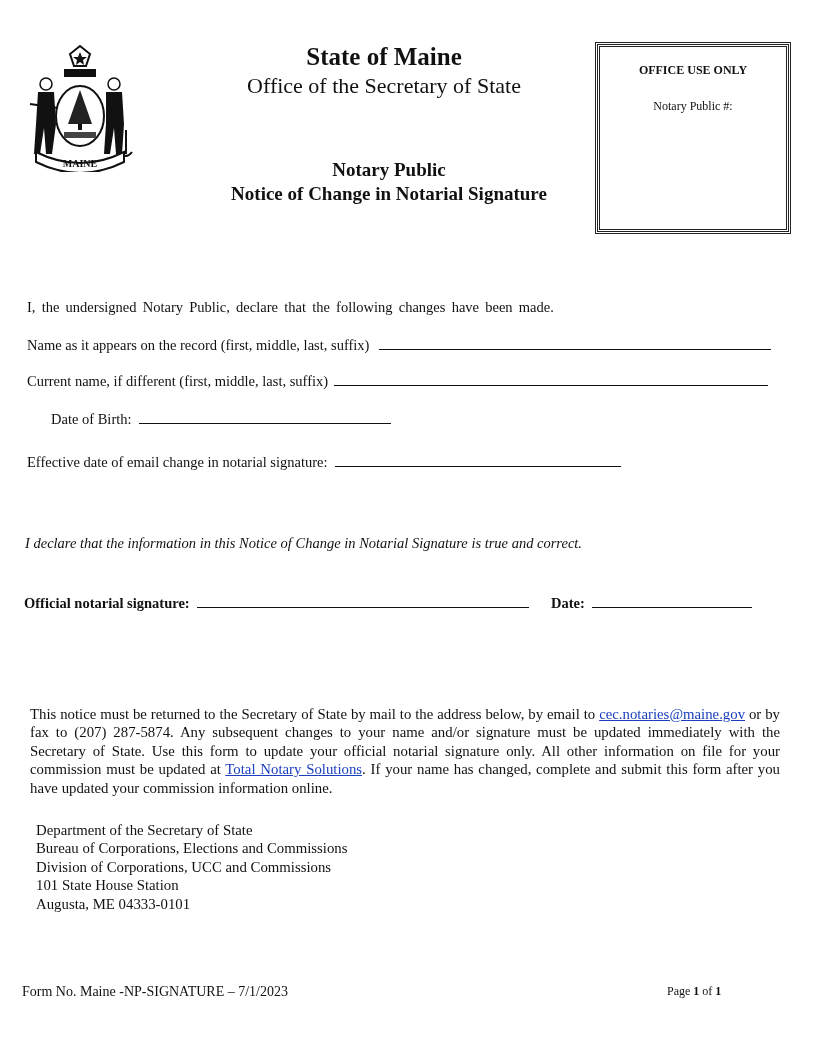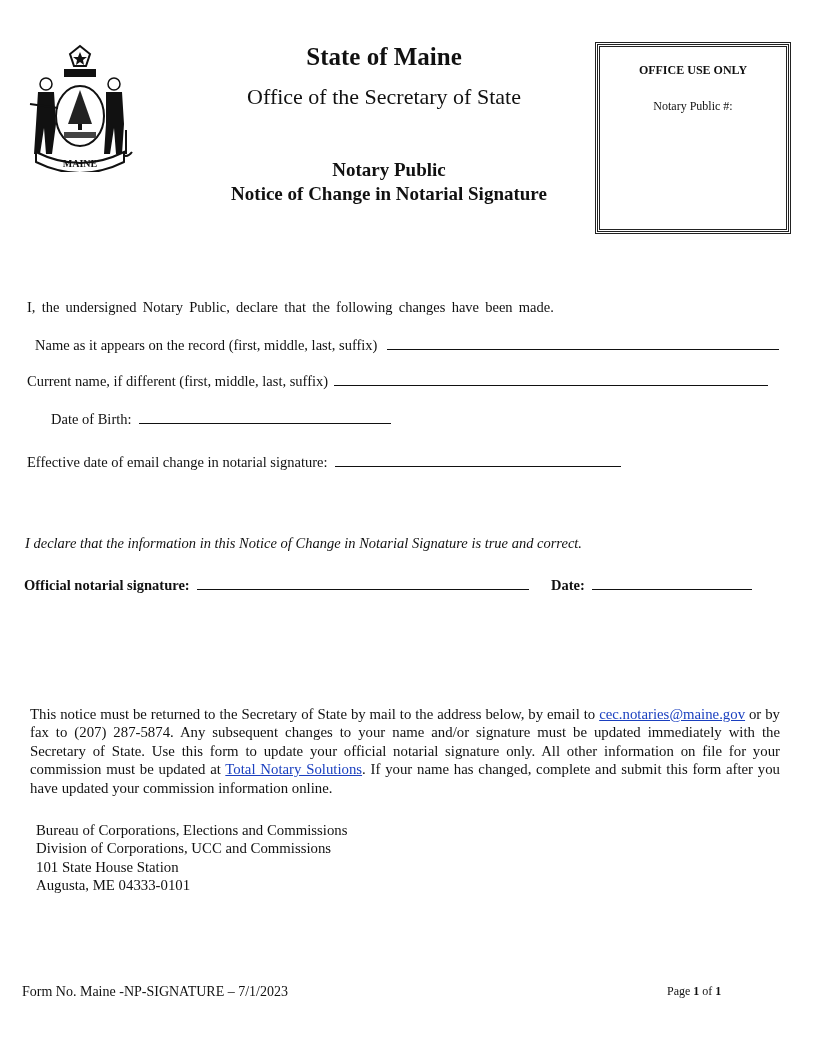--- a/index.html
+++ b/index.html
@@ -3,39 +3,39 @@
 <meta charset="utf-8">
 <style>
   * { box-sizing: border-box; margin: 0; padding: 0; }
   html, body { width: 816px; height: 1056px; background: #ffffff; }
   body { position: relative; font-family: "Liberation Serif", serif; color: #111; overflow: hidden; }
   .abs { position: absolute; }
 
   .seal { left: 26px; top: 44px; width: 108px; height: 128px; }
 
   .title-main { left: 200px; top: 42px; width: 368px; text-align: center; font-size: 25px; font-weight: bold; line-height: 30px; }
-  .title-sub  { left: 200px; top: 72px; width: 368px; text-align: center; font-size: 22px; line-height: 28px; margin-top: 11px; }
+  .title-sub  { left: 200px; top: 72px; width: 368px; text-align: center; font-size: 22px; line-height: 28px; }
   .form-title { left: 190px; top: 158px; width: 398px; text-align: center; font-size: 19px; font-weight: bold; line-height: 24px; }
 
   .office-box { left: 595px; top: 42px; width: 196px; height: 192px; border: 3px double #222; border-width: 3px; }
   .office-box .inner { position: absolute; inset: 0; border: 1px solid #222; margin: 1px; }
   .office-title { position: absolute; left: 0; right: 0; top: 18px; text-align: center; font-size: 12px; font-weight: bold; }
   .office-np { position: absolute; left: 0; right: 0; top: 54px; text-align: center; font-size: 12px; }
 
   .line-text { font-size: 14.5px; line-height: 18px; white-space: nowrap; }
   .field-line { display: inline-block; border-bottom: 1px solid #111; vertical-align: baseline; height: 14px; }
 
   .declare { left: 27px; top: 298px; word-spacing: 2.6px; }
-  .row-name { left: 27px; top: 336px; margin-left: 8px; }
+  .row-name { left: 27px; top: 336px; }
   .row-current { left: 27px; top: 372px; }
   .row-dob { left: 27px; top: 410px; margin-left: 24px; }
   .row-effective { left: 27px; top: 453px; }
   .italic-declare { left: 25px; top: 534px; font-style: italic; }
 
-  .sig-row { left: 24px; top: 576px; font-weight: bold; font-size: 14.5px; line-height: 18px; white-space: nowrap; }
+  .sig-row { left: 24px; top: 594px; font-weight: bold; font-size: 14.5px; line-height: 18px; white-space: nowrap; }
   .sig-row .field-line { border-bottom: 1.5px solid #111; }
 
   .notice { left: 30px; top: 677px; width: 750px; font-size: 14.8px; line-height: 18.4px; text-align: justify; margin-top: 28px; }
   .notice a { color: #1a3fbf; text-decoration: underline; }
 
   .address { left: 36px; top: 821px; font-size: 14.8px; line-height: 18.4px; }
 
   .footer-left { left: 22px; top: 984px; font-size: 14px; }
   .footer-right { left: 667px; top: 984px; font-size: 12px; }
   .footer-right b { font-weight: bold; }
@@ -112,20 +112,21 @@
   <span class="field-line" style="width:332px; margin-left:4px;"></span>
   <span style="margin-left:18px;">Date:</span>
   <span class="field-line" style="width:160px; margin-left:4px;"></span>
 </div>
 
 <div class="abs notice">
   <span>This notice must be returned to the Secretary of State by mail to the address below, by email to </span><a>cec.notaries@maine.gov</a><span> or by fax to (207) 287-5874. Any subsequent changes to your name and/or signature must be updated immediately with the Secretary of State. Use this form to update your official notarial signature only. All other information on file for your commission must be updated at </span><a>Total Notary Solutions</a><span>. If your name has changed, complete and submit this form after you have updated your commission information online.</span>
 </div>
 
 <div class="abs address">
+  <div>Department of the Secretary of State</div>
   <div>Bureau of Corporations, Elections and Commissions</div>
   <div>Division of Corporations, UCC and Commissions</div>
   <div>101 State House Station</div>
   <div>Augusta, ME  04333-0101</div>
 </div>
 
 <div class="abs footer-left">Form No. Maine -NP-SIGNATURE – 7/1/2023</div>
 <div class="abs footer-right">
   <span>Page </span><b>1</b><span> of </span><b>1</b>
 </div>

